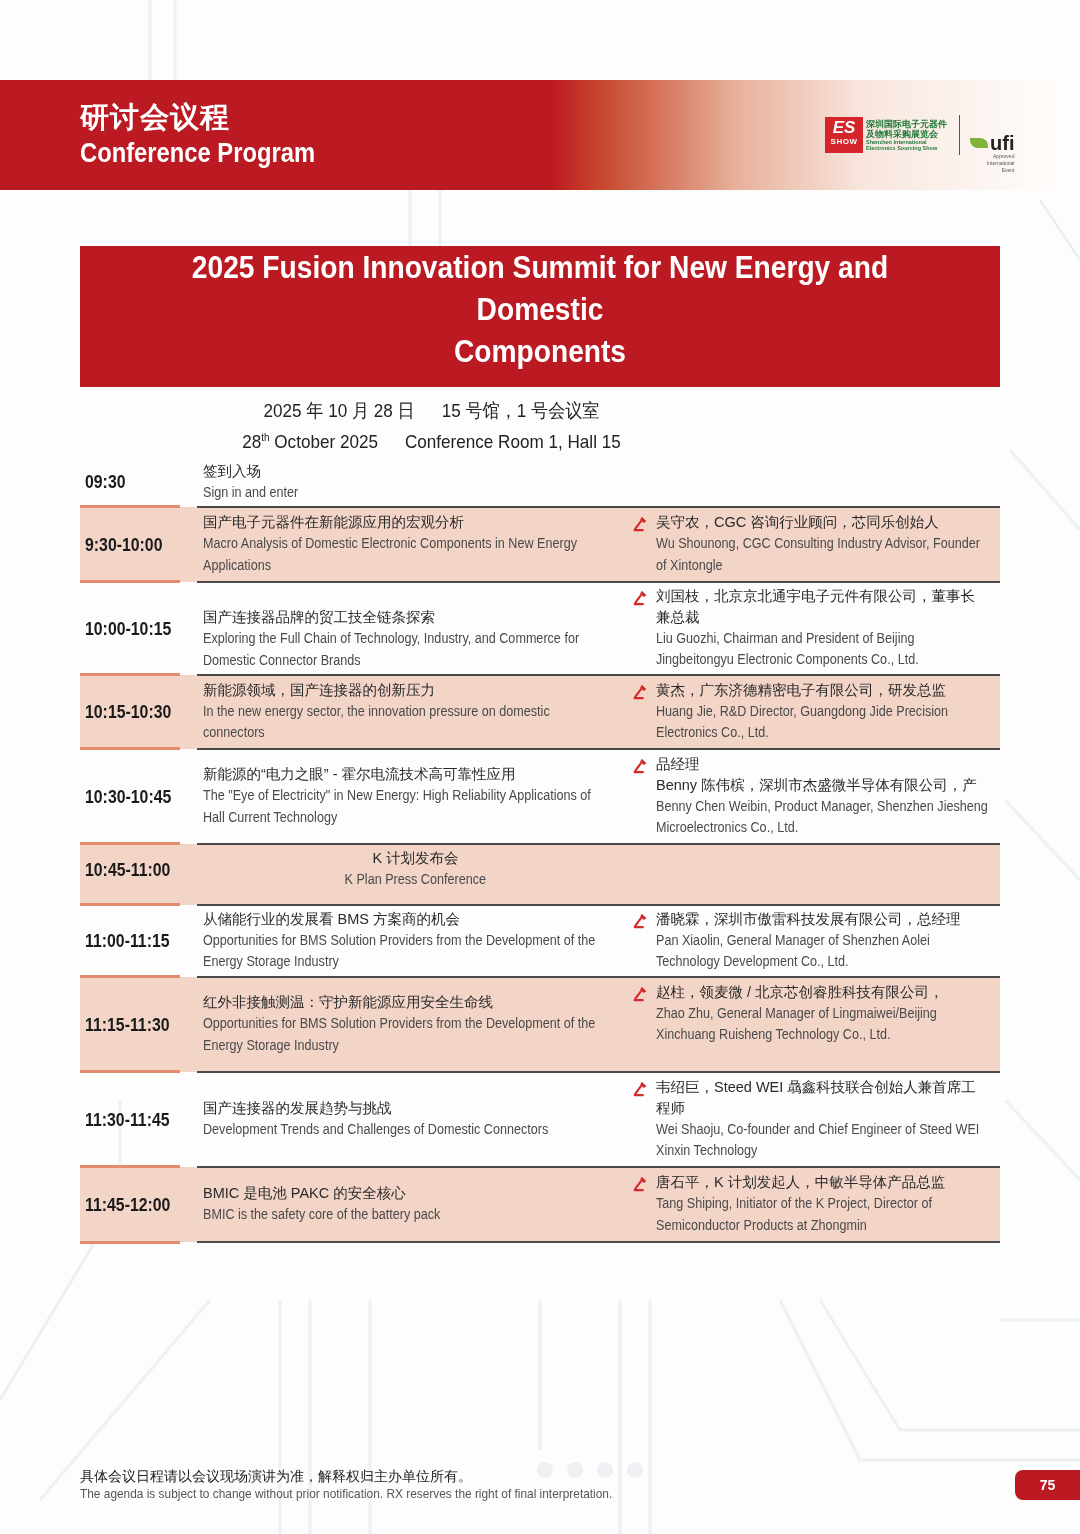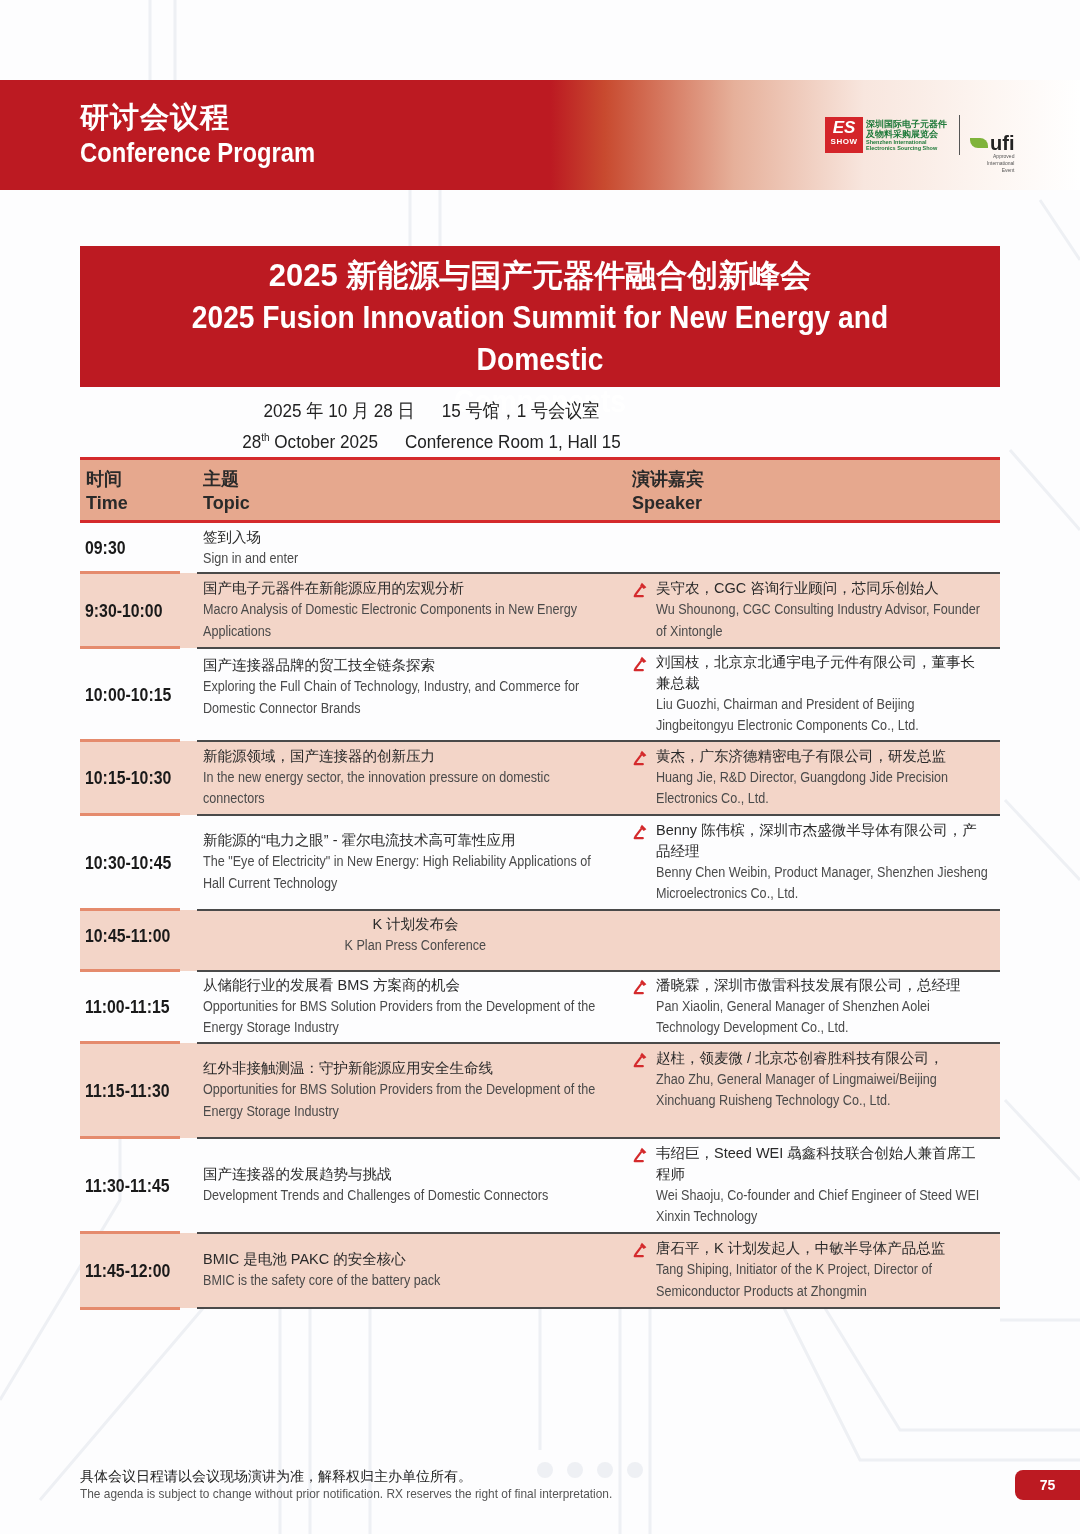--- a/index.html
+++ b/index.html
@@ -120,49 +120,34 @@
         <span class="leaf"></span>
         <span>ufi</span>
       </div>
     <div class="sub">Approved</div>
     <div class="sub">International</div>
     <div class="sub">Event</div>
   </div>
 </div>
 
 <div class="summit">
-  <div class="zh">2025 新能源与国产元器件融合创新峰会</div>
   <div class="en">2025 Fusion Innovation Summit for New Energy and Domestic</div>
   <div class="en">Components</div>
 </div>
 
 <div class="meta">
   <div class="row">
     <span>2025 年 10 月 28 日</span><span class="gap"></span><span>15 号馆，1 号会议室</span>
   </div>
   <div class="row">
     <span><span>28</span><sup>th</sup><span> October 2025</span></span><span class="gap"></span><span>Conference Room 1, Hall 15</span>
   </div>
 </div>
 
 <div class="table">
-  <div class="thead">
-    <div class="cell c-time">
-      <div>时间</div>
-      <div>Time</div>
-    </div>
-    <div class="cell c-topic">
-      <div>主题</div>
-      <div>Topic</div>
-    </div>
-    <div class="cell c-speaker">
-      <div>演讲嘉宾</div>
-      <div>Speaker</div>
-    </div>
-  </div>
   <div id="rows">
       <div class="trow" style="height: 50px;">
         <div class="time" style="top:13px;line-height:24px">09:30</div>
         <div class="topic" style="top:3.5px">
           <div class="zh-line">签到入场</div>
           <div class="en-line">Sign in and enter</div>
         </div>
       </div>
       <div class="trow shade" style="height: 75px;">
         <div class="time" style="top:25.5px;line-height:24px">9:30-10:00</div>
@@ -180,21 +165,21 @@
             <div class="zh-line">吴守农，CGC 咨询行业顾问，芯同乐创始人</div>
             <div class="en-line">Wu Shounong, CGC Consulting Industry Advisor, Founder</div>
             <div class="en-line">of Xintongle</div>
           </div>
         </div>
         <div class="sep-time" style="top:-2px;bottom:auto"></div>
         <div class="sep-rest" style="top:-1px;bottom:auto"></div>
       </div>
       <div class="trow" style="height: 93px;">
         <div class="time" style="top:34.5px;line-height:24px">10:00-10:15</div>
-        <div class="topic" style="top:7px">
+        <div class="topic" style="top:25px">
           <div class="zh-line">国产连接器品牌的贸工技全链条探索</div>
           <div class="en-line">Exploring the Full Chain of Technology, Industry, and Commerce for</div>
           <div class="en-line">Domestic Connector Brands</div>
         </div>
         <div class="speaker" style="top:3.5px">
           <div class="inner">
             <svg class="mic" viewBox="0 0 20 20">
               <path d="M11 3 L16 8 L13 10 L9 6 Z" fill="#d42a2c"></path>
               <path d="M10 8 L4 16 L3 18 M3 18 L12 18" stroke="#d42a2c" stroke-width="2.4" fill="none" stroke-linecap="round"></path>
             </svg>
@@ -234,22 +219,22 @@
           <div class="zh-line">新能源的“电力之眼” - 霍尔电流技术高可靠性应用</div>
           <div class="en-line">The "Eye of Electricity" in New Energy: High Reliability Applications of</div>
           <div class="en-line">Hall Current Technology</div>
         </div>
         <div class="speaker" style="top:4.5px">
           <div class="inner">
             <svg class="mic" viewBox="0 0 20 20">
               <path d="M11 3 L16 8 L13 10 L9 6 Z" fill="#d42a2c"></path>
               <path d="M10 8 L4 16 L3 18 M3 18 L12 18" stroke="#d42a2c" stroke-width="2.4" fill="none" stroke-linecap="round"></path>
             </svg>
+            <div class="zh-line">品经理</div>
             <div class="zh-line">Benny 陈伟槟，深圳市杰盛微半导体有限公司，产</div>
-            <div class="zh-line">品经理</div>
             <div class="en-line">Benny Chen Weibin, Product Manager, Shenzhen Jiesheng</div>
             <div class="en-line">Microelectronics Co., Ltd.</div>
           </div>
         </div>
         <div class="sep-time" style="top:-2px;bottom:auto"></div>
         <div class="sep-rest" style="top:-1px;bottom:auto"></div>
       </div>
       <div class="trow shade" style="height: 61px; text-align: center;">
         <div class="time" style="top:13.5px;line-height:24px">10:45-11:00</div>
         <div class="topic" style="top:4px">

